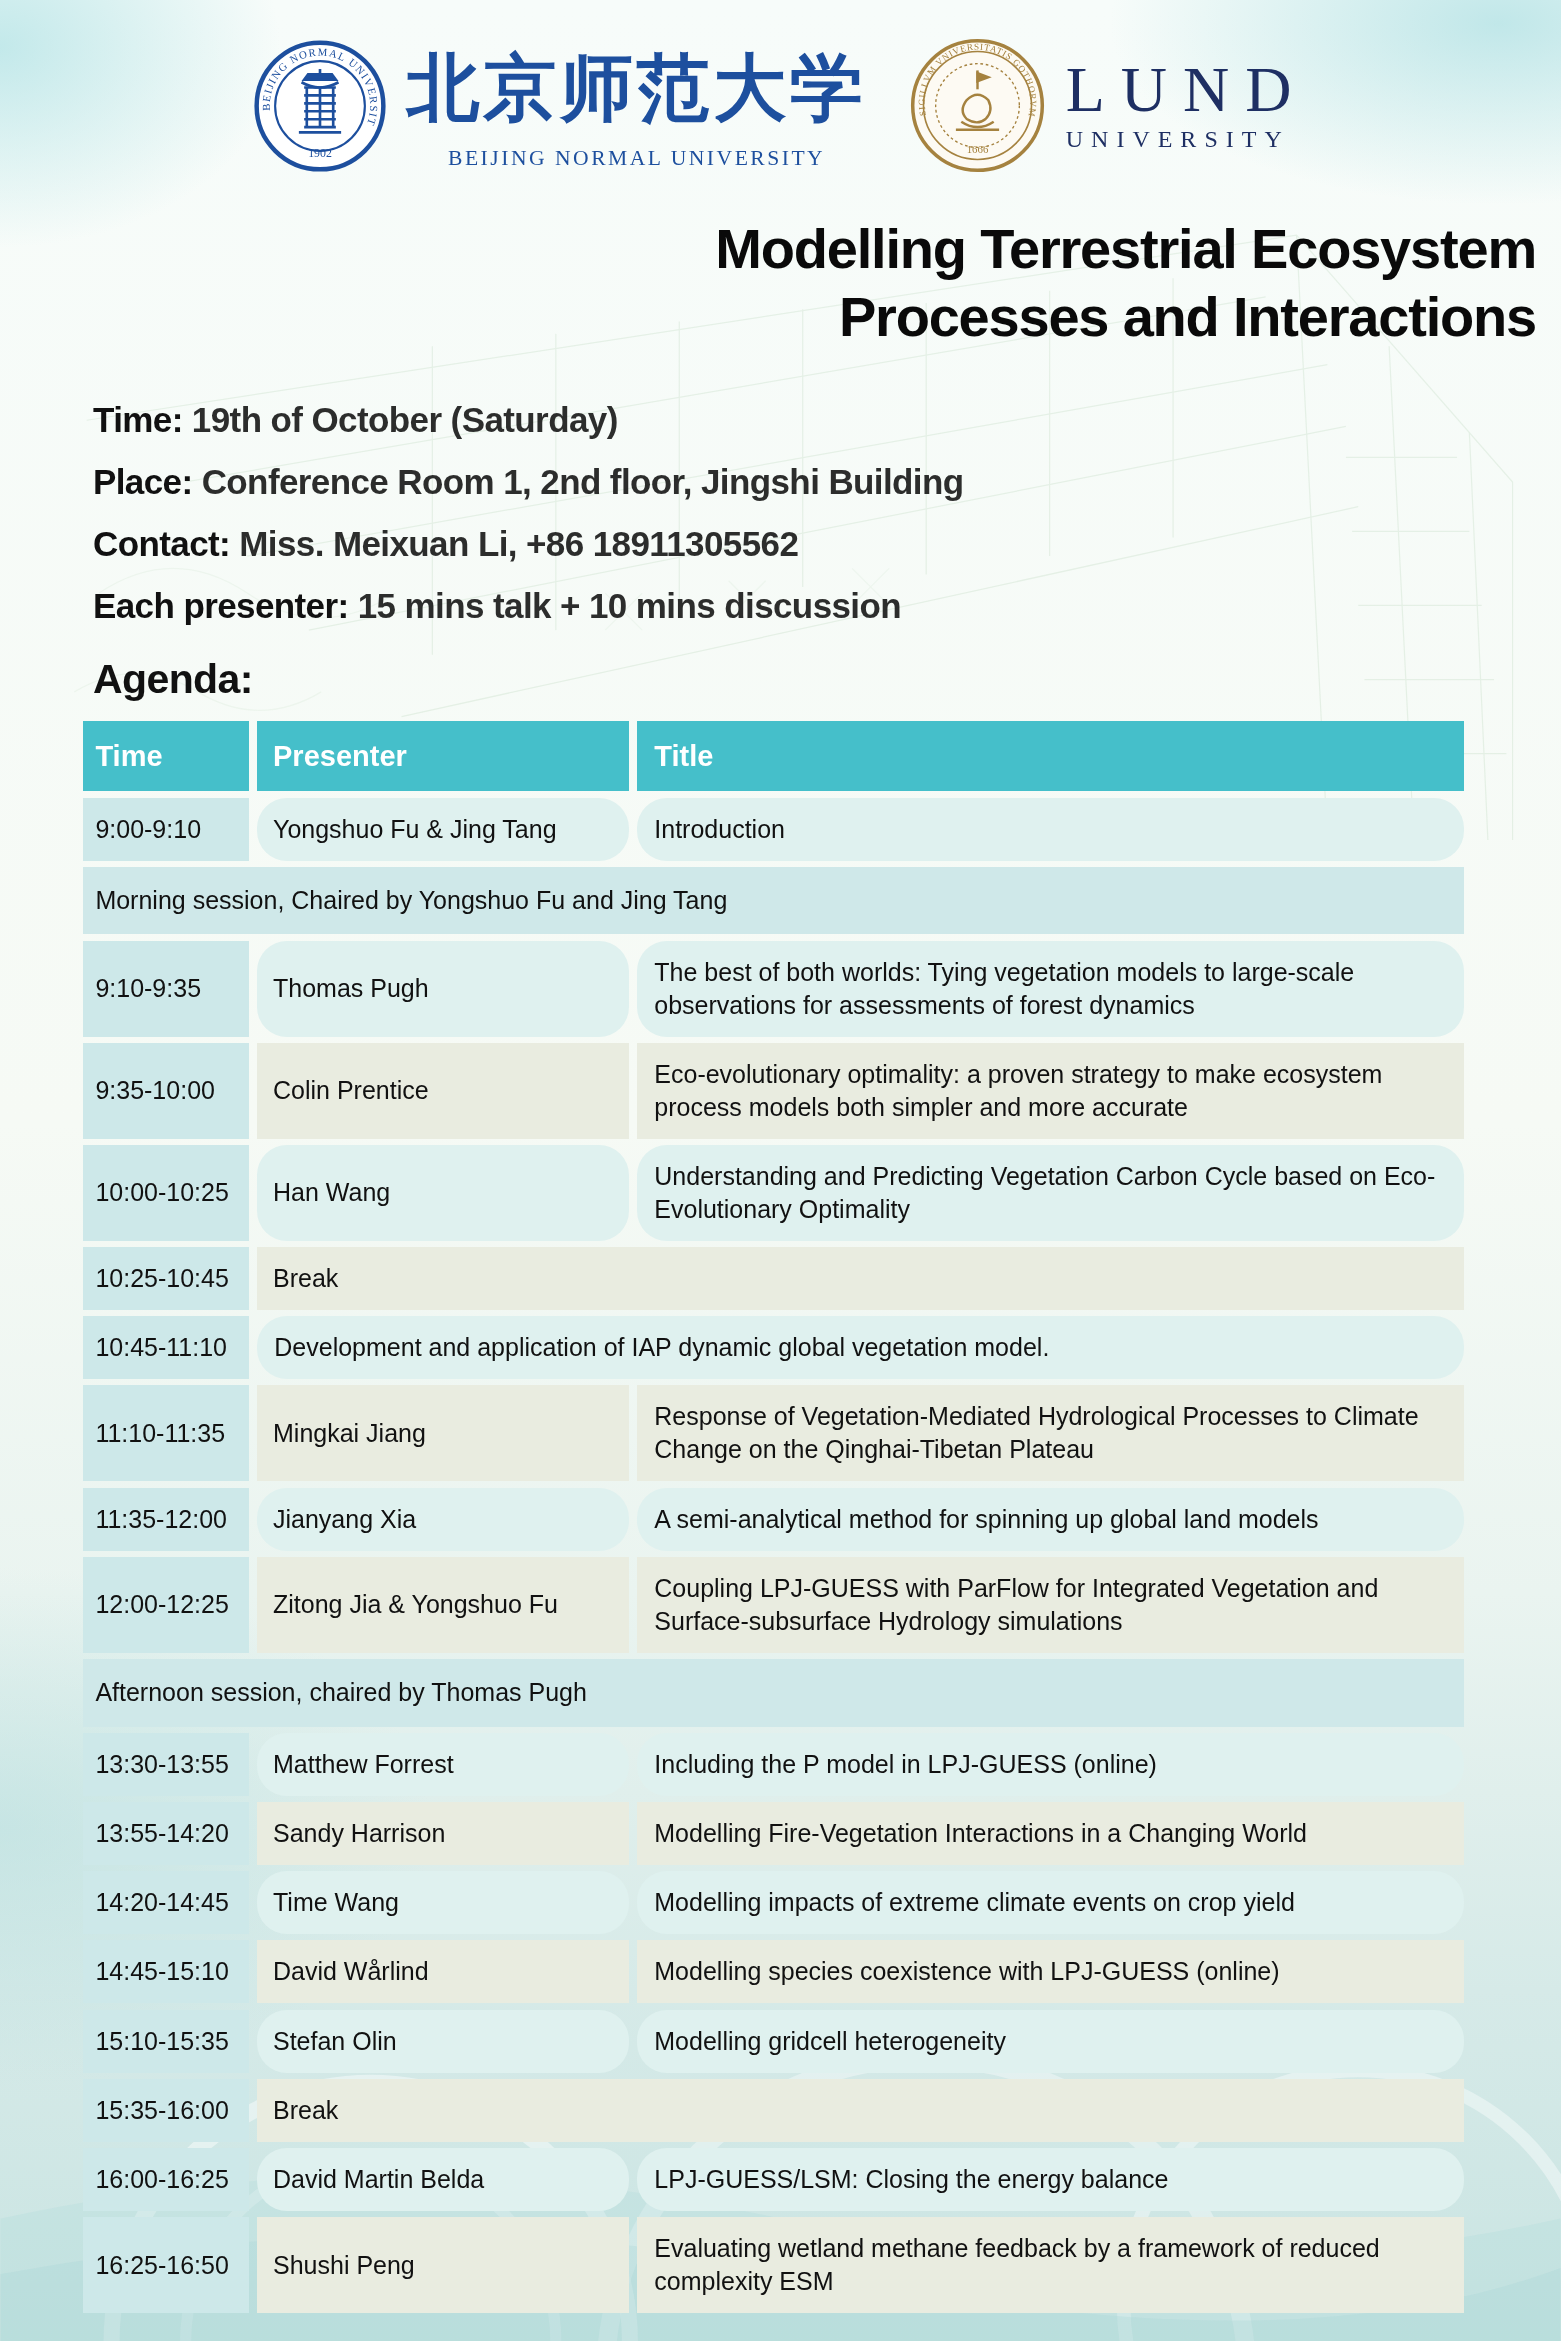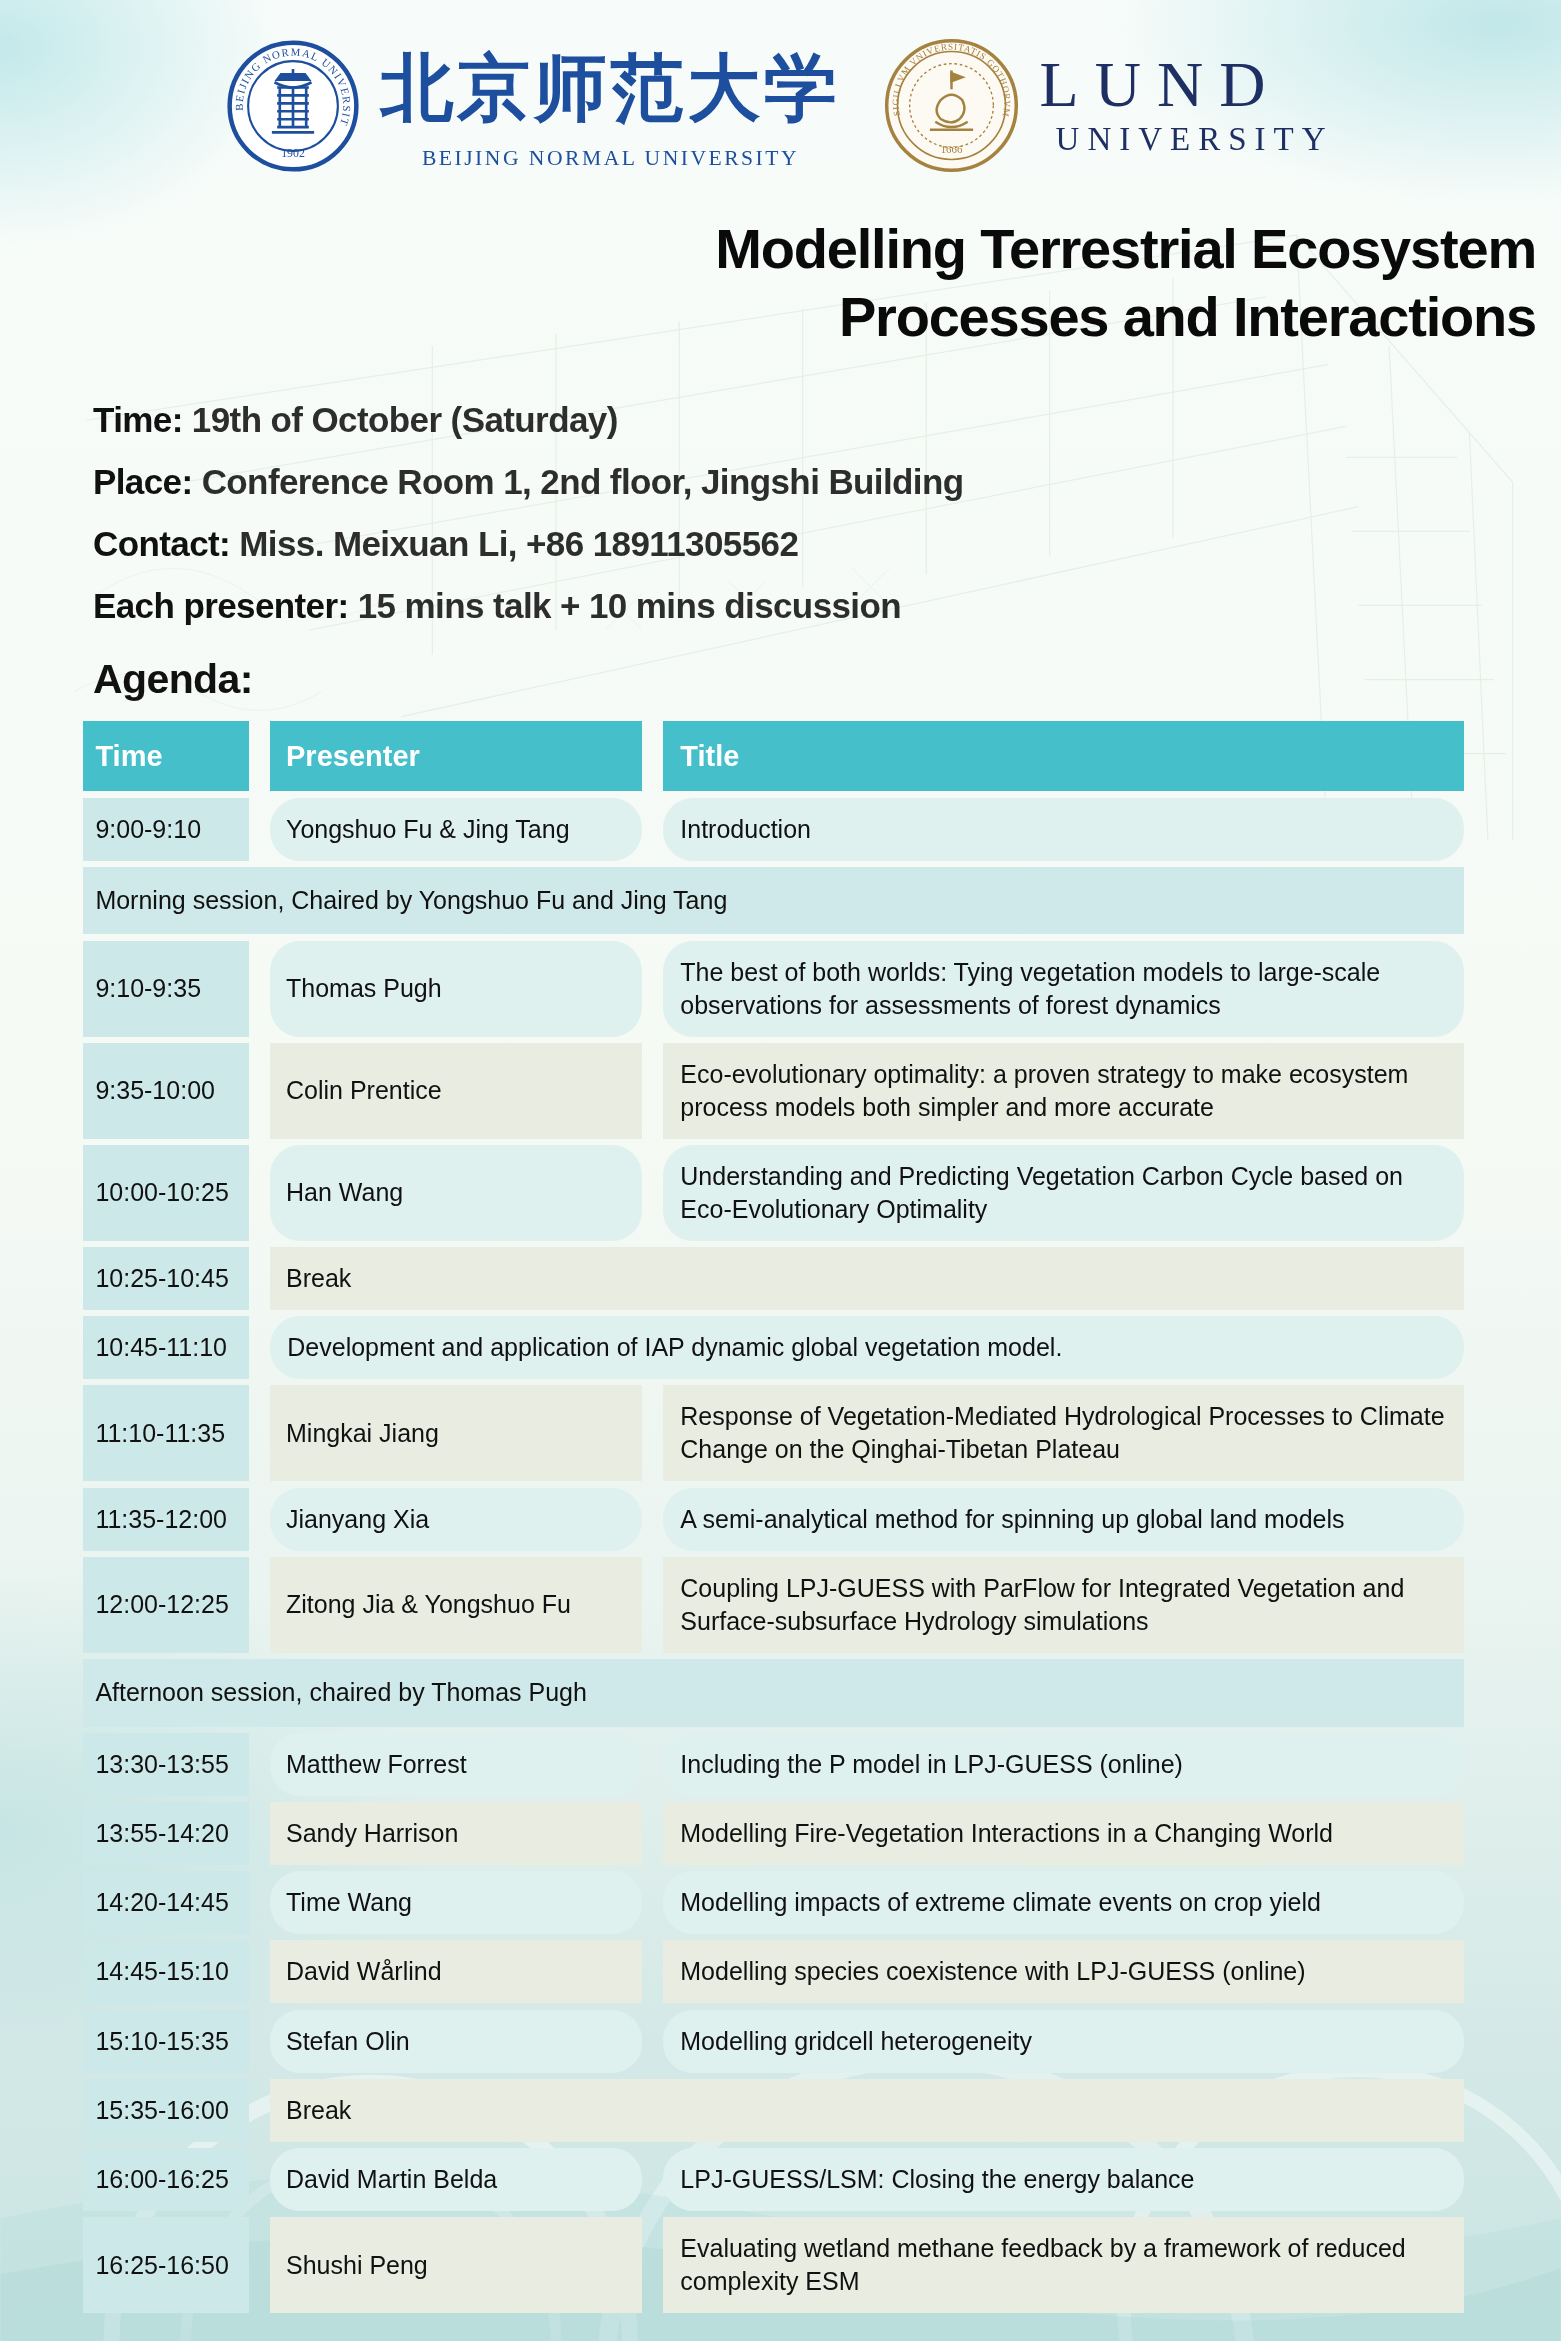--- a/index.html
+++ b/index.html
@@ -16,34 +16,34 @@
   svg.bottom-art{position:absolute; left:0; bottom:0; width:1561px; height:469px; opacity:.8;}
   .content{position:relative; z-index:2;}
 
   
   .logos{display:flex; justify-content:center; align-items:center; gap:43px; padding-top:38px;}
   .logo-group{display:flex; align-items:center; gap:21px;}
   .bnu-cn{font-size:73px; font-weight:700; color:#1d4f9e; letter-spacing:3.7px; font-family:"DejaVu Sans",sans-serif;}
   .bnu-en{font-size:21.6px; color:#1d4f9e; letter-spacing:2.5px; font-family:"Liberation Serif",serif; margin-top:6.2px; text-align:center;}
   .lund-text{color:#1e2f63; font-family:"Liberation Serif",serif; text-align:left;}
   .lund-l1{font-size:64px; letter-spacing:16px; line-height:1;}
-  .lund-l2{font-size:33px; letter-spacing:8px; margin-top:3.7px;margin-left:16px;}
+  .lund-l2{font-size:24px; letter-spacing:8px; margin-top:3.7px;}
 
   
   h1.title{margin:42px 25px 0; text-align:right; font-size:56px; line-height:1.22;
     font-weight:700; letter-spacing:-1.2px; color:#0a0a0a;}
   .details{margin:48px 0 0 93px;}
   .detail-line{font-size:35px; margin-bottom:22px; letter-spacing:-0.6px;}
   .detail-line .dl{font-weight:700;}
   .detail-line .dv{font-weight:700; opacity:.88;}
   h2.agenda{margin:30px 0 18.5px 93px; font-size:41px; font-weight:700; letter-spacing:-0.6px;}
 
   
   .agenda-table{margin-left:83px; width:1381px;}
-  .row{display:flex; gap:21px; margin-bottom:6.2px;}
+  .row{display:flex; gap:8px; margin-bottom:6.2px;}
   .c{display:flex; align-items:center; box-sizing:border-box; font-size:25px; line-height:1.32;}
   .c.time{width:166px; flex:0 0 166px; padding:15px 5px 15px 12.4px; background:var(--time-cell);}
   .c.pres{width:372px; flex:0 0 372px; padding:15px 6.2px 15px 16px; font-size:25px;}
   .c.titl{flex:1 1 auto; padding:15px 15px 15px 17.3px;}
   .c.merge{flex:1 1 auto; padding:15px 6.2px 15px 16px; font-size:25px;}
   .c.full{flex:1 1 auto; padding:17.3px 6.2px 17.3px 12.4px; background:var(--section); font-size:25px;}
   .row.head .c{background:var(--header-teal); color:#fff; font-weight:700; font-size:29px; padding-top:16px; padding-bottom:16px;}
   .mint{background:var(--mint);border-radius:30px;}
   .beige{background:var(--beige);}
 </style>

